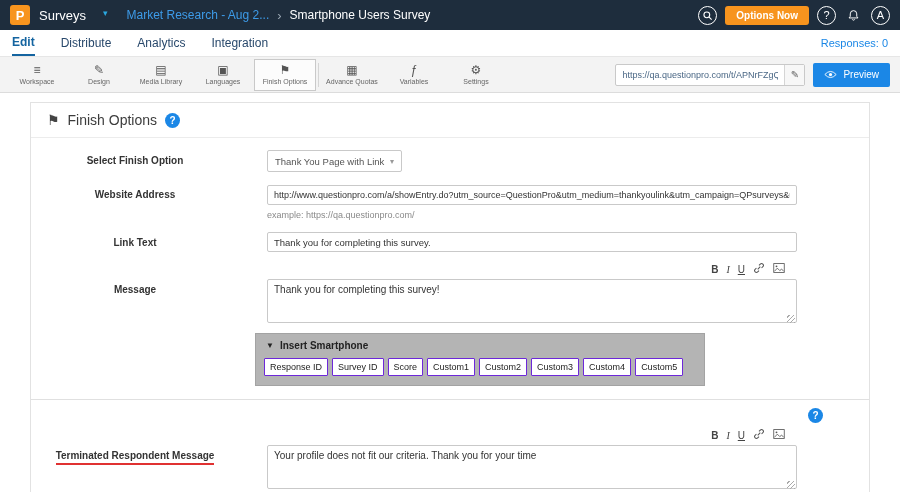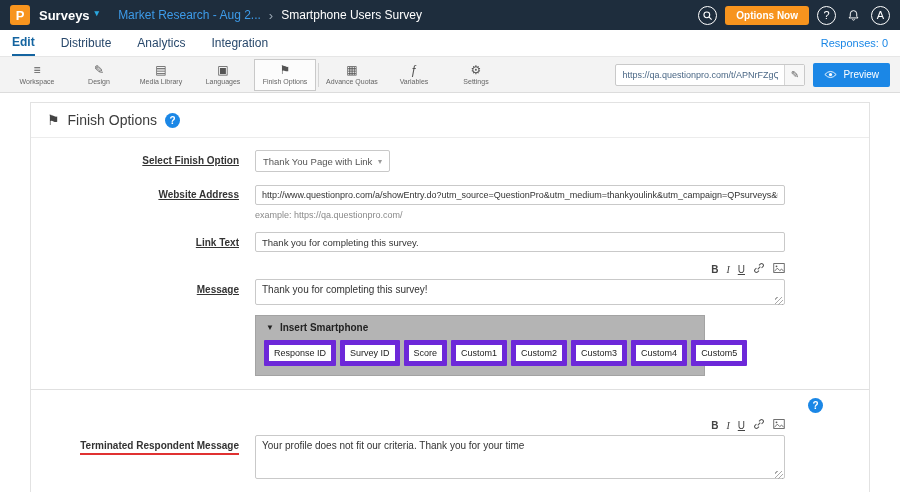--- a/index.html
+++ b/index.html
@@ -3,21 +3,21 @@
 <meta charset="utf-8">
 <style>
   * { margin:0; padding:0; box-sizing:border-box; }
   html,body { width:900px; height:492px; overflow:hidden; background:#fff;
     font-family:"Liberation Sans",sans-serif; color:#333; }
 
   
   .topbar { height:30px; background:#1e2d3d; display:flex; align-items:center; padding:0 10px; gap:9px; }
   .logo { width:20px; height:20px; background:#f7941e; border-radius:3px; color:#fff; font-weight:bold;
     font-size:13px; display:flex; align-items:center; justify-content:center; cursor:pointer; }
-  .surveys { display:flex; align-items:flex-start; gap:5px; color:#fff; font-weight:bold; font-size:13px; cursor:pointer; }
+  .surveys { display:flex; align-items:flex-start; gap:17px; color:#fff; font-weight:normal; font-size:13px; cursor:pointer; }
   .surveys .caret { color:#2ba8e0; font-size:9px; }
   .breadcrumb { display:flex; align-items:center; gap:8px; font-size:12px; margin-left:10px; }
   .bc-folder { color:#3d9be9; cursor:pointer; }
   .bc-sep { color:#9aa7b3; font-size:13px; }
   .bc-survey { color:#fff; }
   .top-right { margin-left:auto; display:flex; align-items:center; gap:8px; }
   .circle-btn { width:19px; height:19px; border:1px solid #fff; border-radius:50%; display:flex;
     align-items:center; justify-content:center; color:#fff; font-size:11px; cursor:pointer;
     background:transparent; font-family:inherit; }
   .upgrade { background:#f7941e; border:none; color:#fff; font-size:10px; font-weight:bold;
@@ -50,50 +50,50 @@
 
   
   .card { margin:9px 30px 0; border:1px solid #e2e2e2; background:#fff; height:395px; position:relative; }
   .card-title { display:flex; align-items:center; gap:8px; padding:9px 16px; border-bottom:1px solid #ececec; }
   .flag { font-size:14px; color:#444; }
   .title-text { font-size:14px; color:#3c3c3c; }
   .help-dot { width:15px; height:15px; border-radius:50%; background:#1b87e6; color:#fff; font-size:10px;
     font-weight:bold; display:flex; align-items:center; justify-content:center; cursor:pointer; }
 
   .form-row { display:flex; align-items:flex-start; margin-top:12px; }
-  .form-label { width:208px; margin-right:16px; text-align:right; font-size:10px; font-weight:bold;
-    color:#333; padding-top:5px;text-decoration:underline; }
+  .form-label { width:208px; margin-right:28px; text-align:center; font-size:10px; font-weight:bold;
+    color:#333; padding-top:5px; }
   .select-box { width:135px; height:22px; border:1px solid #c9c9c9; border-radius:2px; background:#fff;
     display:flex; align-items:center; justify-content:space-between; padding:0 7px; font-size:9.5px;
     color:#555; cursor:pointer; }
   .select-box .sel-caret { color:#999; font-size:8px; }
   .text-input { width:530px; height:20px; border:1px solid #c9c9c9; border-radius:2px; font-size:9px;
     color:#333; padding:0 6px; font-family:inherit; outline:none; }
   .helper { font-size:9px; color:#8a8a8a; margin-top:5px; }
 
   .fmt-bar { width:530px; margin-left:224px; display:flex; justify-content:flex-end; align-items:center;
     gap:8px; margin-top:10px; margin-bottom:3px; }
   .fmt-btn { font-size:10px; color:#444; cursor:pointer; line-height:11px; }
   .fmt-b { font-weight:bold; }
   .fmt-i { font-style:italic; font-family:"Liberation Serif",serif; }
   .fmt-u { text-decoration:underline; }
 
   .textarea-wrap { position:relative; width:530px; }
-  .msg-area { width:530px; height:26px; border:1px solid #c9c9c9; border-radius:2px; font-size:10px;
+  .msg-area { width:530px; height:44px; border:1px solid #c9c9c9; border-radius:2px; font-size:10px;
     color:#333; padding:4px 6px; font-family:inherit; resize:none; outline:none; }
   .msg-area.tall { height:44px; }
   .resize-handle { position:absolute; right:2px; bottom:4px; width:8px; height:8px; cursor:nwse-resize;
     background:repeating-linear-gradient(315deg,#aaa 0 1px,transparent 1px 3px); }
 
   .vars-panel { margin-left:224px; margin-top:6px; width:450px; background:#b4b4b4; border:1px solid #a3a3a3; }
   .vars-head { display:flex; align-items:center; gap:6px; padding:6px 10px 5px; font-size:10px;
     font-weight:bold; color:#222; cursor:pointer; }
   .vars-head .tri { font-size:8px; color:#222; }
   .vars-row { display:flex; gap:4px; padding:2px 8px 9px; }
-  .var-btn { background:#fff; border:5px solid #6d28d9; border-radius:1px; font-size:9px; color:#222;
+  .var-btn { background:#fff; border:1px solid #6d28d9; border-radius:1px; font-size:9px; color:#222;
     padding:3px 5px; cursor:pointer; white-space:nowrap; font-family:inherit; }
 
   .card-divider { border-top:1px solid #e0e0e0; margin-top:13px; }
   .section2 { position:relative; padding-top:2px; }
   .help2 { position:absolute; right:46px; top:8px; }
 
   .term-label-inner { display:inline-block; border-bottom:2px solid #e03131; padding-bottom:2px; }
 </style>
 </head>
 <body>

